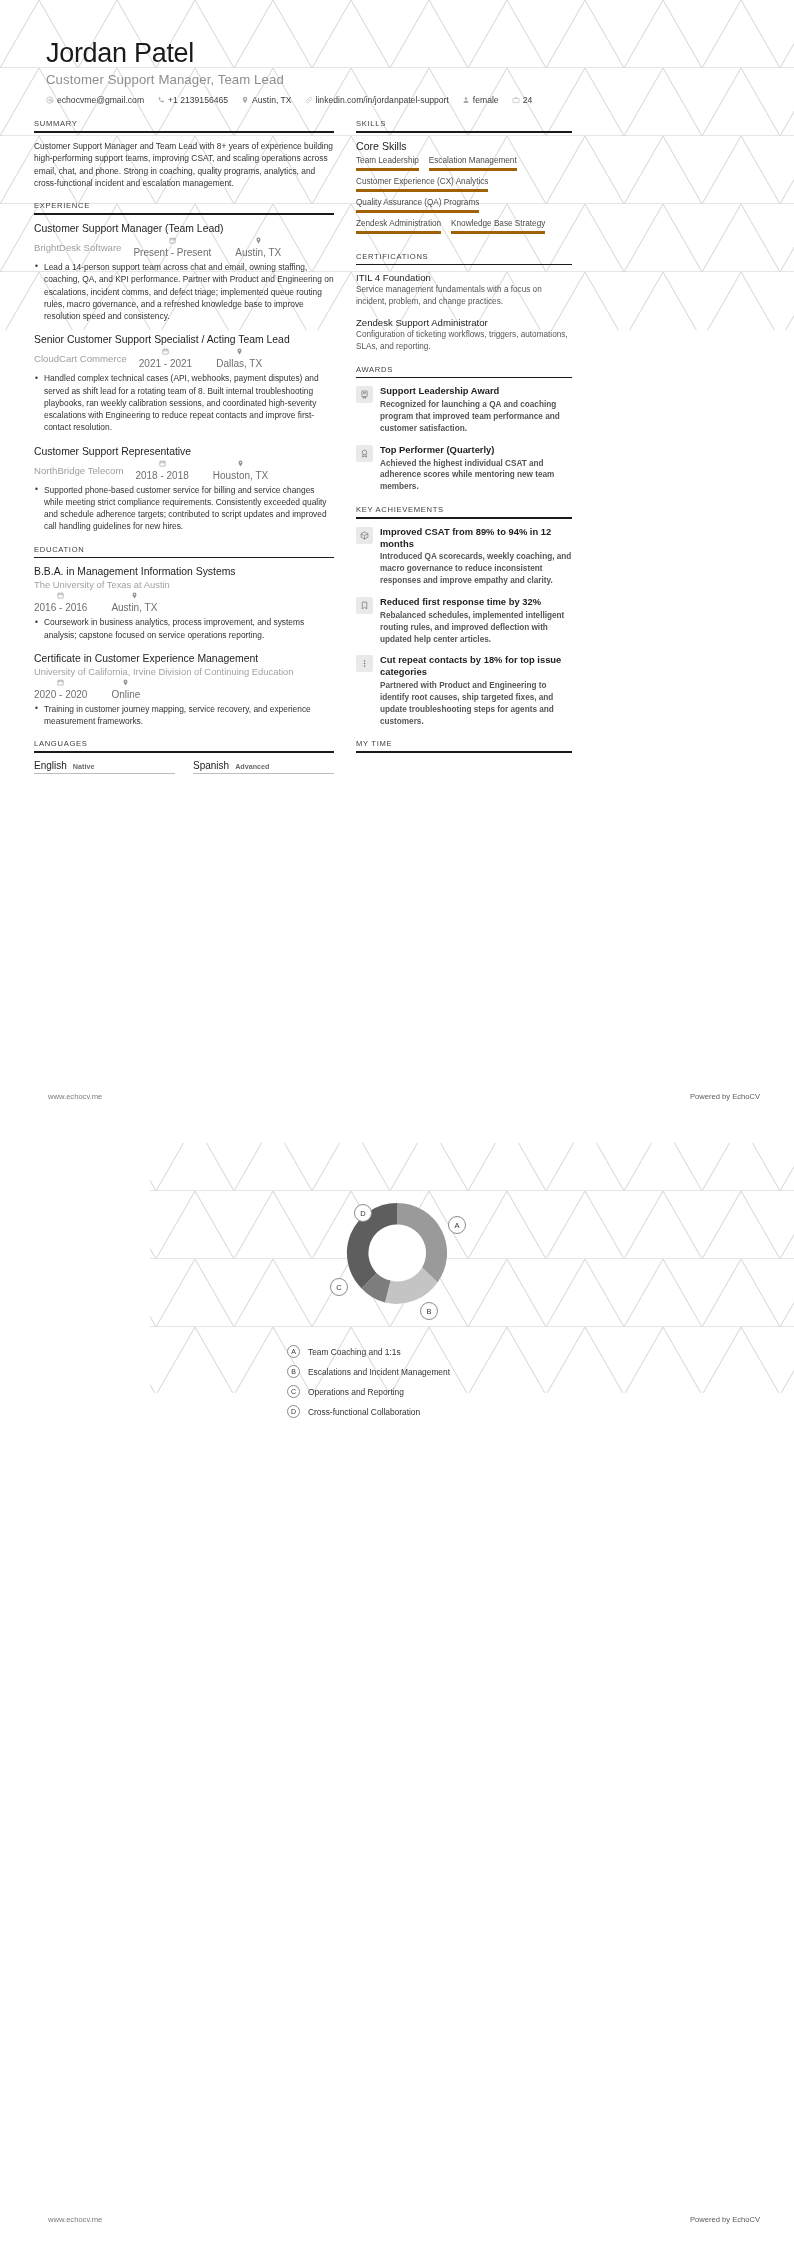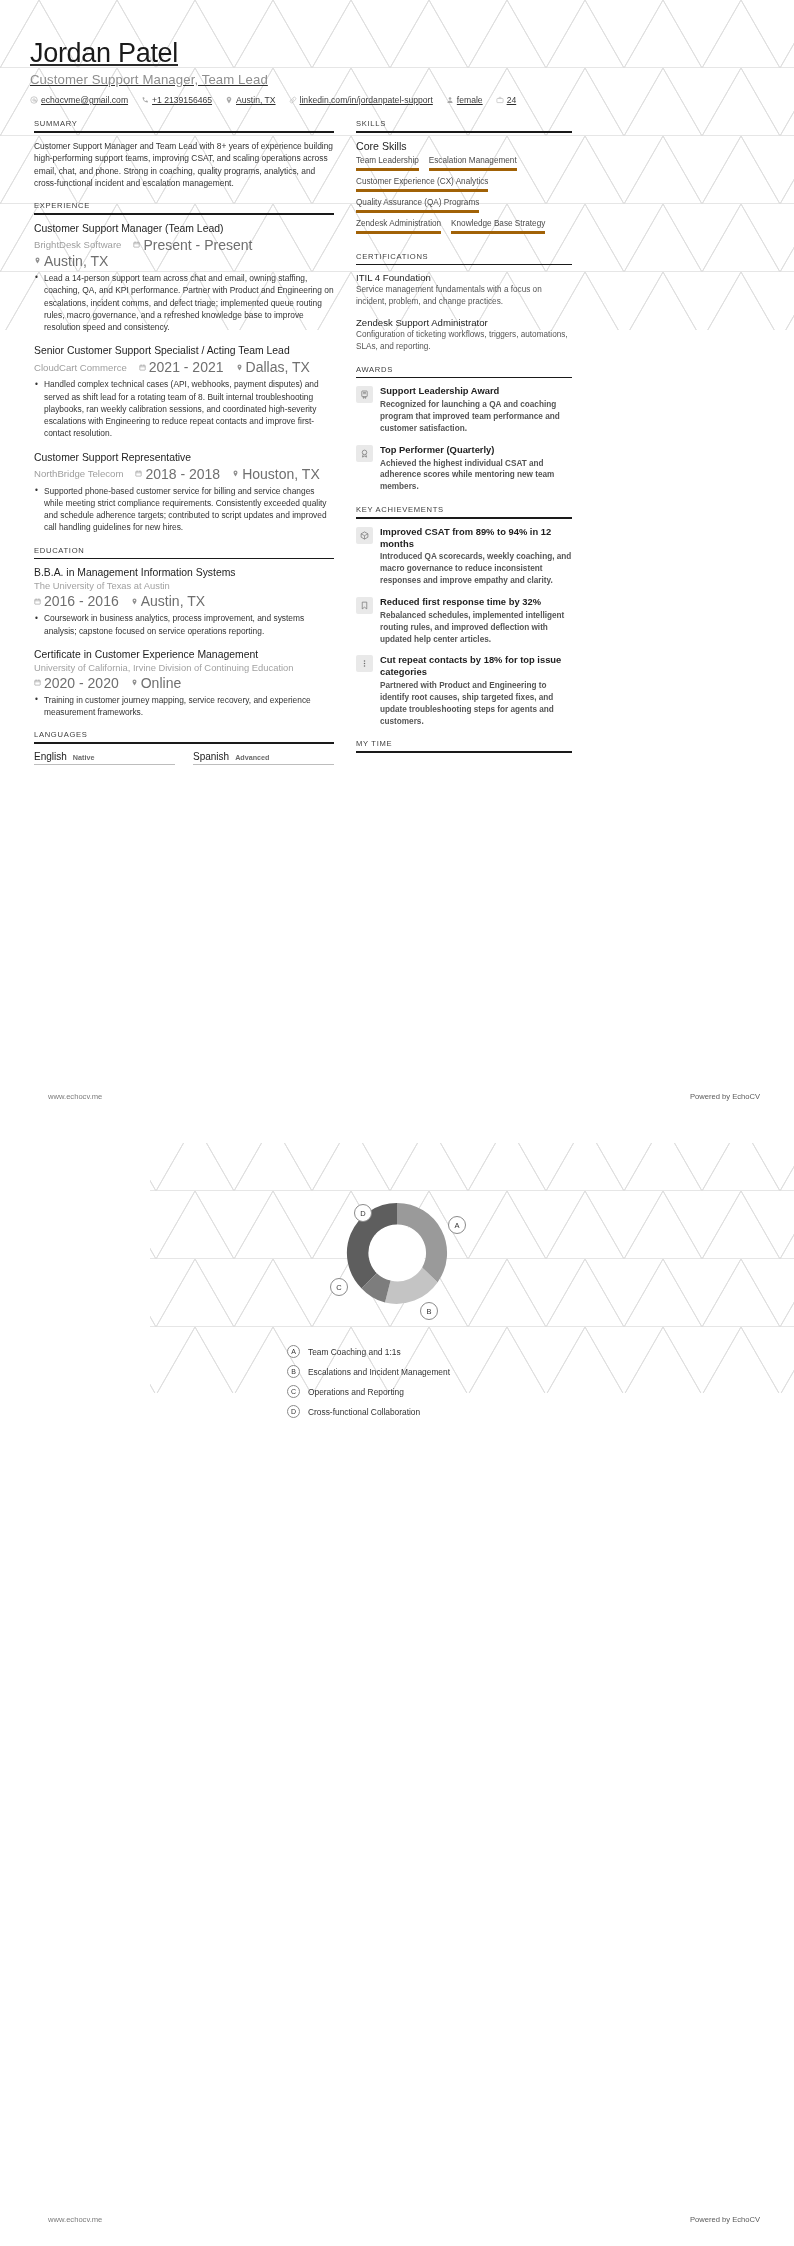--- a/index.html
+++ b/index.html
@@ -18,21 +18,21 @@
   }
   .watermark {
     position: absolute;
     inset: 0;
     pointer-events: none;
     z-index: 0;
   }
   .content { position: relative; z-index: 2; }
 
   
-  .header { padding: 38px 34px 0 30px; text-decoration: underline; }
+  .header { padding: 38px 34px 0 46px; }
   .name {
     font-size: 27px;
     font-weight: 400;
     letter-spacing: -0.3px;
     color: #1a1a1a;
     line-height: 1.15;
   }
   .headline {
     font-size: 13.2px;
     color: #8e8e8e;
@@ -103,24 +103,25 @@
     align-items: center;
     margin-top: 2px;
     font-size: 8.6px;
     color: #9a9a9a;
   }
   .entry-org { margin-right: 12px; font-size: 9.6px; color: #9e9e9e; }
   .meta-chip {
     display: inline-flex;
     align-items: center;
     gap: 3px;
-    margin-right: 12px;
-    font-size: 14px;
+    margin-right: 24px;
+    font-size: 10px;
     color: #6f6f6f;
     white-space: nowrap;
+    flex-direction: column;
   }
   .entry-sub {
     font-size: 9.4px;
     color: #a2a2a2;
     margin-top: 1px;
   }
   ul.bullets { list-style: none; margin-top: 3px; }
   ul.bullets li {
     position: relative;
     padding-left: 10px;

